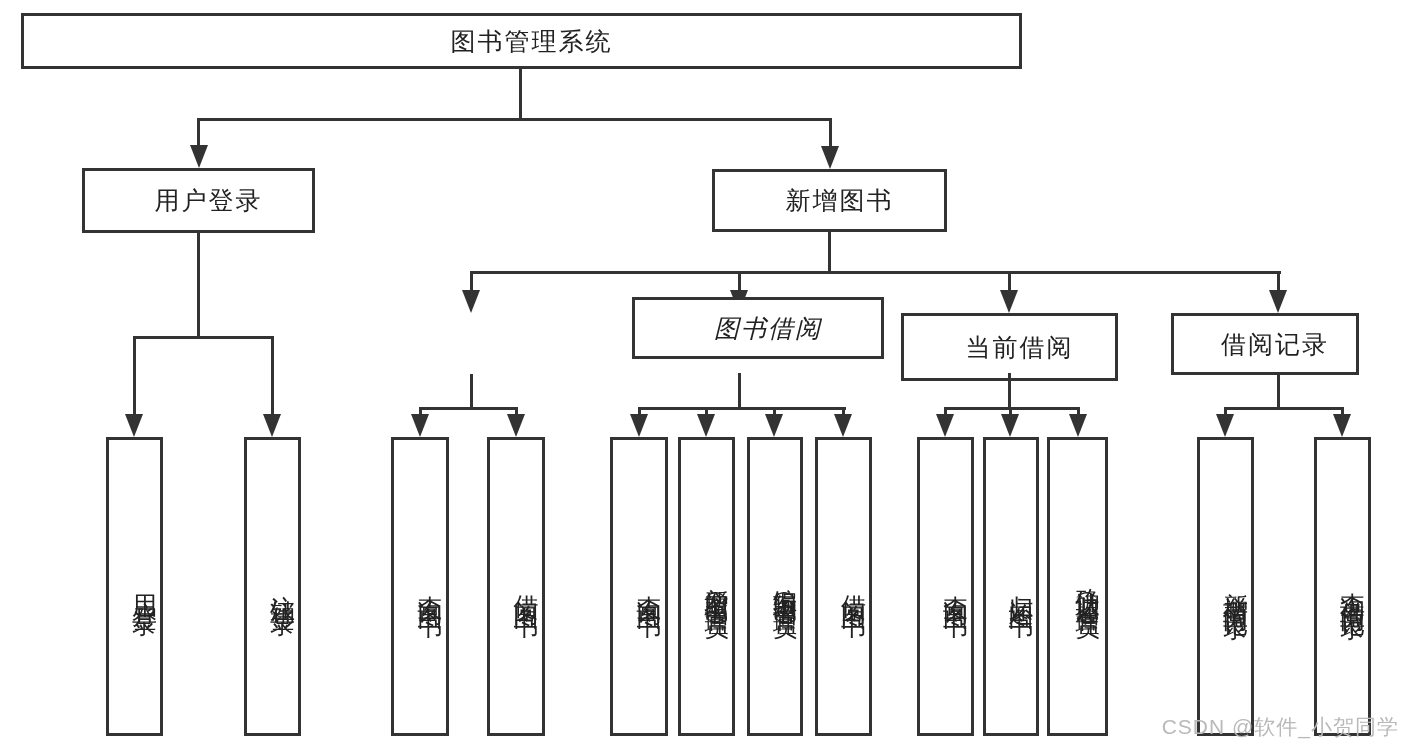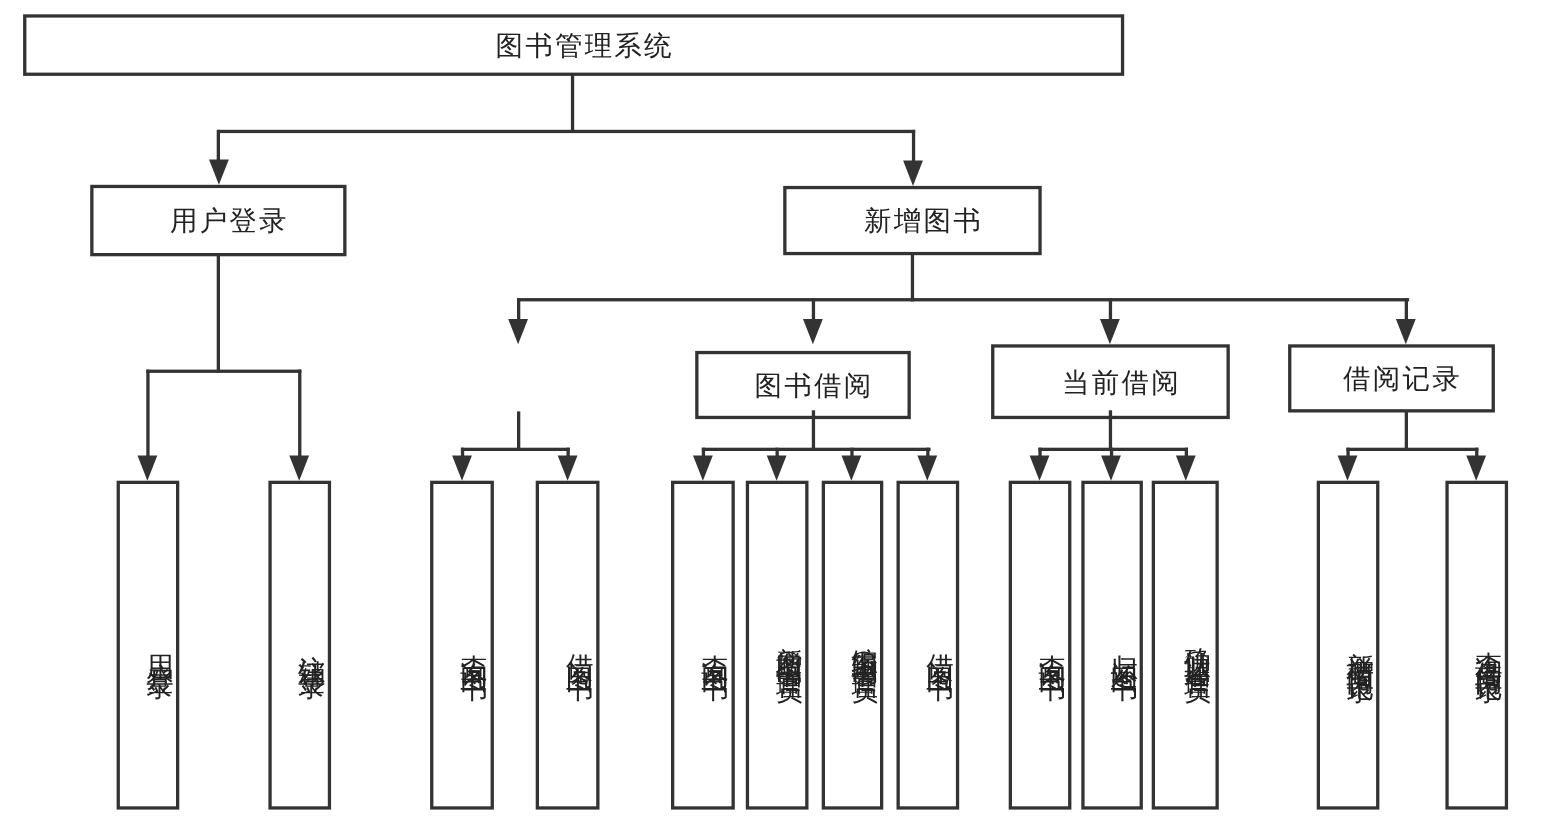--- a/index.html
+++ b/index.html
@@ -81,21 +81,21 @@
   <div class="line" style="left:470px; top:271px; width:811px; height:3px;"></div>
   <div class="line" style="left:470px; top:271px; width:3px; height:20px;"></div>
   <div class="arrow" style="left:462px; top:290px;"></div>
   <div class="line" style="left:738px; top:271px; width:3px; height:20px;"></div>
   <div class="arrow" style="left:730px; top:290px;"></div>
   <div class="line" style="left:1008px; top:271px; width:3px; height:20px;"></div>
   <div class="arrow" style="left:1000px; top:290px;"></div>
   <div class="line" style="left:1277px; top:271px; width:3px; height:20px;"></div>
   <div class="arrow" style="left:1269px; top:290px;"></div>
 
-  <div class="box hnode" style="left:632px; top:319px; width:196px; height:62px;">图书借阅</div>
+  <div class="box hnode" style="left:632px; top:297px; width:252px; height:62px;font-style:italic;">图书借阅</div>
   <div class="box hnode" style="left:901px; top:313px; width:217px; height:68px;">当前借阅</div>
   <div class="box hnode" style="left:1171px; top:313px; width:188px; height:62px;">借阅记录</div>
 
   <div class="line" style="left:470px; top:374px; width:3px; height:36px;"></div>
   <div class="line" style="left:419px; top:407px; width:99px; height:3px;"></div>
   <div class="line" style="left:419px; top:407px; width:3px; height:9px;"></div>
   <div class="arrow" style="left:411px; top:414px;"></div>
   <div class="line" style="left:515px; top:407px; width:3px; height:9px;"></div>
   <div class="arrow" style="left:507px; top:414px;"></div>
 
@@ -137,14 +137,15 @@
   <div class="box vnode" style="left:747px; top:437px; width:56px; height:299px; letter-spacing:4px; font-size:24px;">编辑图书（管理员）</div>
   <div class="box vnode" style="left:815px; top:437px; width:57px; height:299px;">借阅图书</div>
 
   <div class="box vnode" style="left:917px; top:437px; width:57px; height:299px;">查询图书</div>
   <div class="box vnode" style="left:983px; top:437px; width:56px; height:299px;">归还图书</div>
   <div class="box vnode" style="left:1047px; top:437px; width:61px; height:299px; letter-spacing:4px; font-size:24px;">确认归还（管理员）</div>
 
   <div class="box vnode" style="left:1197px; top:437px; width:57px; height:299px; letter-spacing:5px;">新增借阅记录</div>
   <div class="box vnode" style="left:1314px; top:437px; width:57px; height:299px; letter-spacing:5px;">查询借阅记录</div>
 
+  <div id="watermark">CSDN @软件_小贺同学</div>
 
 </div>
 
 </body></html>

